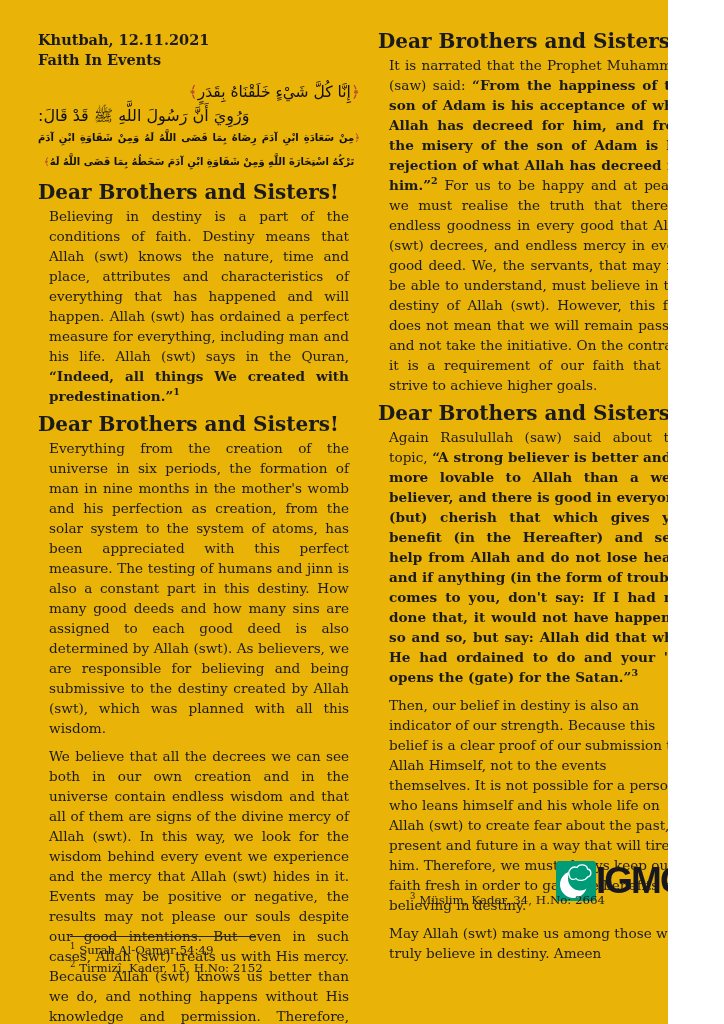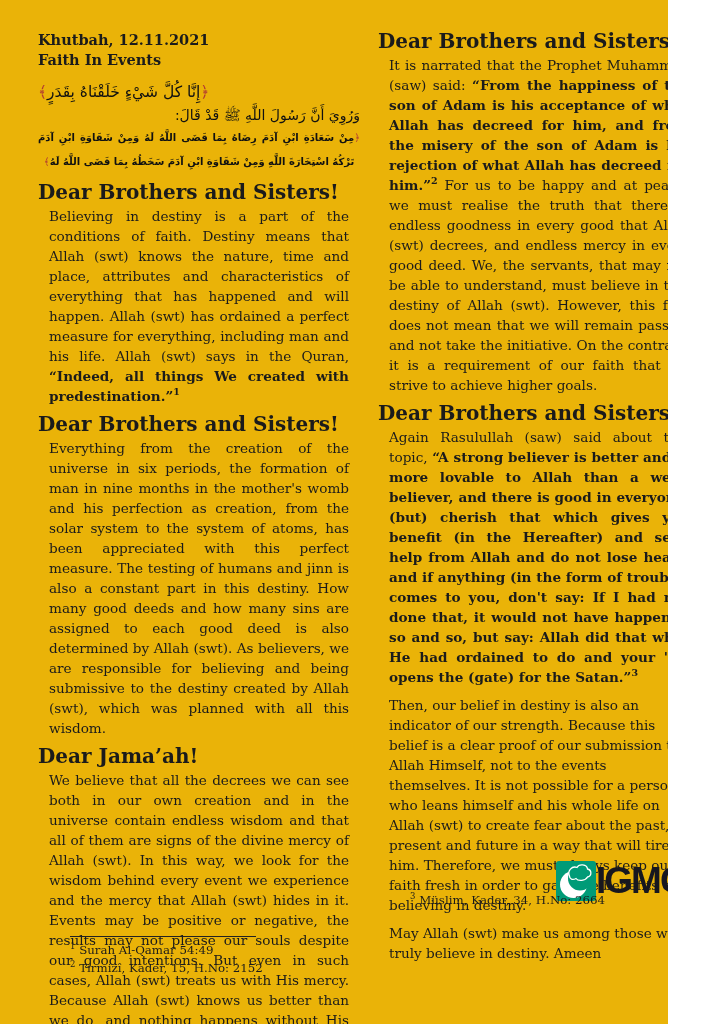--- a/index.html
+++ b/index.html
@@ -8,22 +8,22 @@
     font-family:"DejaVu Serif",serif;color:#1b1b1b;overflow:hidden;
   }
   .col{position:absolute;top:30px;width:322px;}
   .col-left{left:38px;}
   .col-right{left:378px;}
 
   .date-line,.doc-title{font-weight:bold;font-size:14.5px;line-height:20px;}
 
   .arabic-block{direction:rtl;font-family:"DejaVu Sans",sans-serif;margin:9px 0 8px;}
   .ar-line{color:#111;}
-  .ar-verse{text-align:left;font-size:15.5px;line-height:26px;}
-  .ar-intro{text-align:right;font-size:14px;line-height:21px;}
+  .ar-verse{text-align:right;font-size:15.5px;line-height:26px;}
+  .ar-intro{text-align:left;font-size:16px;line-height:21px;}
   .ar-hadith{font-weight:bold;font-size:10px;line-height:24px;text-align:justify;text-align-last:center;}
   .orn{color:var(--ornament_red,#b23a32);font-weight:normal;}
 
   .blocks h3{font-size:20px;line-height:20px;margin:1px 0 4px;font-weight:bold;}
   .blocks p{font-size:13.6px;line-height:20px;text-align:justify;margin:0 11px 8px;}
   .blocks p .b{font-weight:bold;}
   .blocks sup{font-size:9.5px;font-weight:bold;line-height:0;}
 
   .footnotes{position:absolute;width:322px;font-size:11.8px;line-height:17.5px;color:#1b1b1b;margin-left:32px;}
   .footnotes-left{left:38px;top:936px;}
@@ -53,21 +53,20 @@
       <div class="ar-line ar-verse"><span class="orn">﴿</span><span>إِنَّا كُلَّ شَيْءٍ خَلَقْنَاهُ بِقَدَرٍ</span><span class="orn">﴾</span></div>
       <div class="ar-line ar-intro">وَرُوِيَ أَنَّ رَسُولَ اللَّهِ ﷺ قَدْ قَالَ:</div>
       <div class="ar-line ar-hadith"><span class="orn">﴿</span><span>مِنْ سَعَادَةِ ابْنِ آدَمَ رِضَاهُ بِمَا قَضَى اللَّهُ لَهُ وَمِنْ شَقَاوَةِ ابْنِ آدَمَ تَرْكُهُ اسْتِخَارَةَ اللَّهِ وَمِنْ شَقَاوَةِ ابْنِ آدَمَ سَخَطُهُ بِمَا قَضَى اللَّهُ لَهُ</span><span class="orn">﴾</span></div>
     </div>
 
     <div class="blocks">
         <h3><span>Dear Brothers and Sisters!</span></h3>
         <p><span>Believing in destiny is a part of the conditions of faith. Destiny means that Allah (swt) knows the nature, time and place, attributes and characteristics of everything that has happened and will happen. Allah (swt) has ordained a perfect measure for everything, including man and his life. Allah (swt) says in the Quran, </span><span class="b">“Indeed, all things We created with predestination.”</span><sup>1</sup></p>
         <h3><span>Dear Brothers and Sisters!</span></h3>
         <p><span>Everything from the creation of the universe in six periods, the formation of man in nine months in the mother's womb and his perfection as creation, from the solar system to the system of atoms, has been appreciated with this perfect measure. The testing of humans and jinn is also a constant part in this destiny. How many good deeds and how many sins are assigned to each good deed is also determined by Allah (swt). As believers, we are responsible for believing and being submissive to the destiny created by Allah (swt), which was planned with all this wisdom.</span></p>
-        <h3><span>Dear Jama’ah!</span></h3>
         <p><span>We believe that all the decrees we can see both in our own creation and in the universe contain endless wisdom and that all of them are signs of the divine mercy of Allah (swt). In this way, we look for the wisdom behind every event we experience and the mercy that Allah (swt) hides in it. Events may be positive or negative, the results may not please our souls despite our good intentions. But even in such cases, Allah (swt) treats us with His mercy. Because Allah (swt) knows us better than we do, and nothing happens without His knowledge and permission. Therefore, belief in destiny is a means of peace.</span></p>
       </div>
   </div>
 
   <div class="col col-right">
     <div class="blocks">
         <h3><span>Dear Brothers and Sisters!</span></h3>
         <p><span>It is narrated that the Prophet Muhammad (saw) said: </span><span class="b">“From the happiness of the son of Adam is his acceptance of what Allah has decreed for him, and from the misery of the son of Adam is his rejection of what Allah has decreed for him.”</span><sup>2</sup><span> For us to be happy and at peace, we must realise the truth that there is endless goodness in every good that Allah (swt) decrees, and endless mercy in every good deed. We, the servants, that may not be able to understand, must believe in this destiny of Allah (swt). However, this fact does not mean that we will remain passive and not take the initiative. On the contrary, it is a requirement of our faith that we strive to achieve higher goals.</span></p>
         <h3><span>Dear Brothers and Sisters!</span></h3>
         <p><span>Again Rasulullah (saw) said about this topic, </span><span class="b">“A strong believer is better and is more lovable to Allah than a weak believer, and there is good in everyone, (but) cherish that which gives you benefit (in the Hereafter) and seek help from Allah and do not lose heart, and if anything (in the form of trouble) comes to you, don't say: If I had not done that, it would not have happened so and so, but say: Allah did that what He had ordained to do and your "if" opens the (gate) for the Satan.”</span><sup>3</sup></p>

